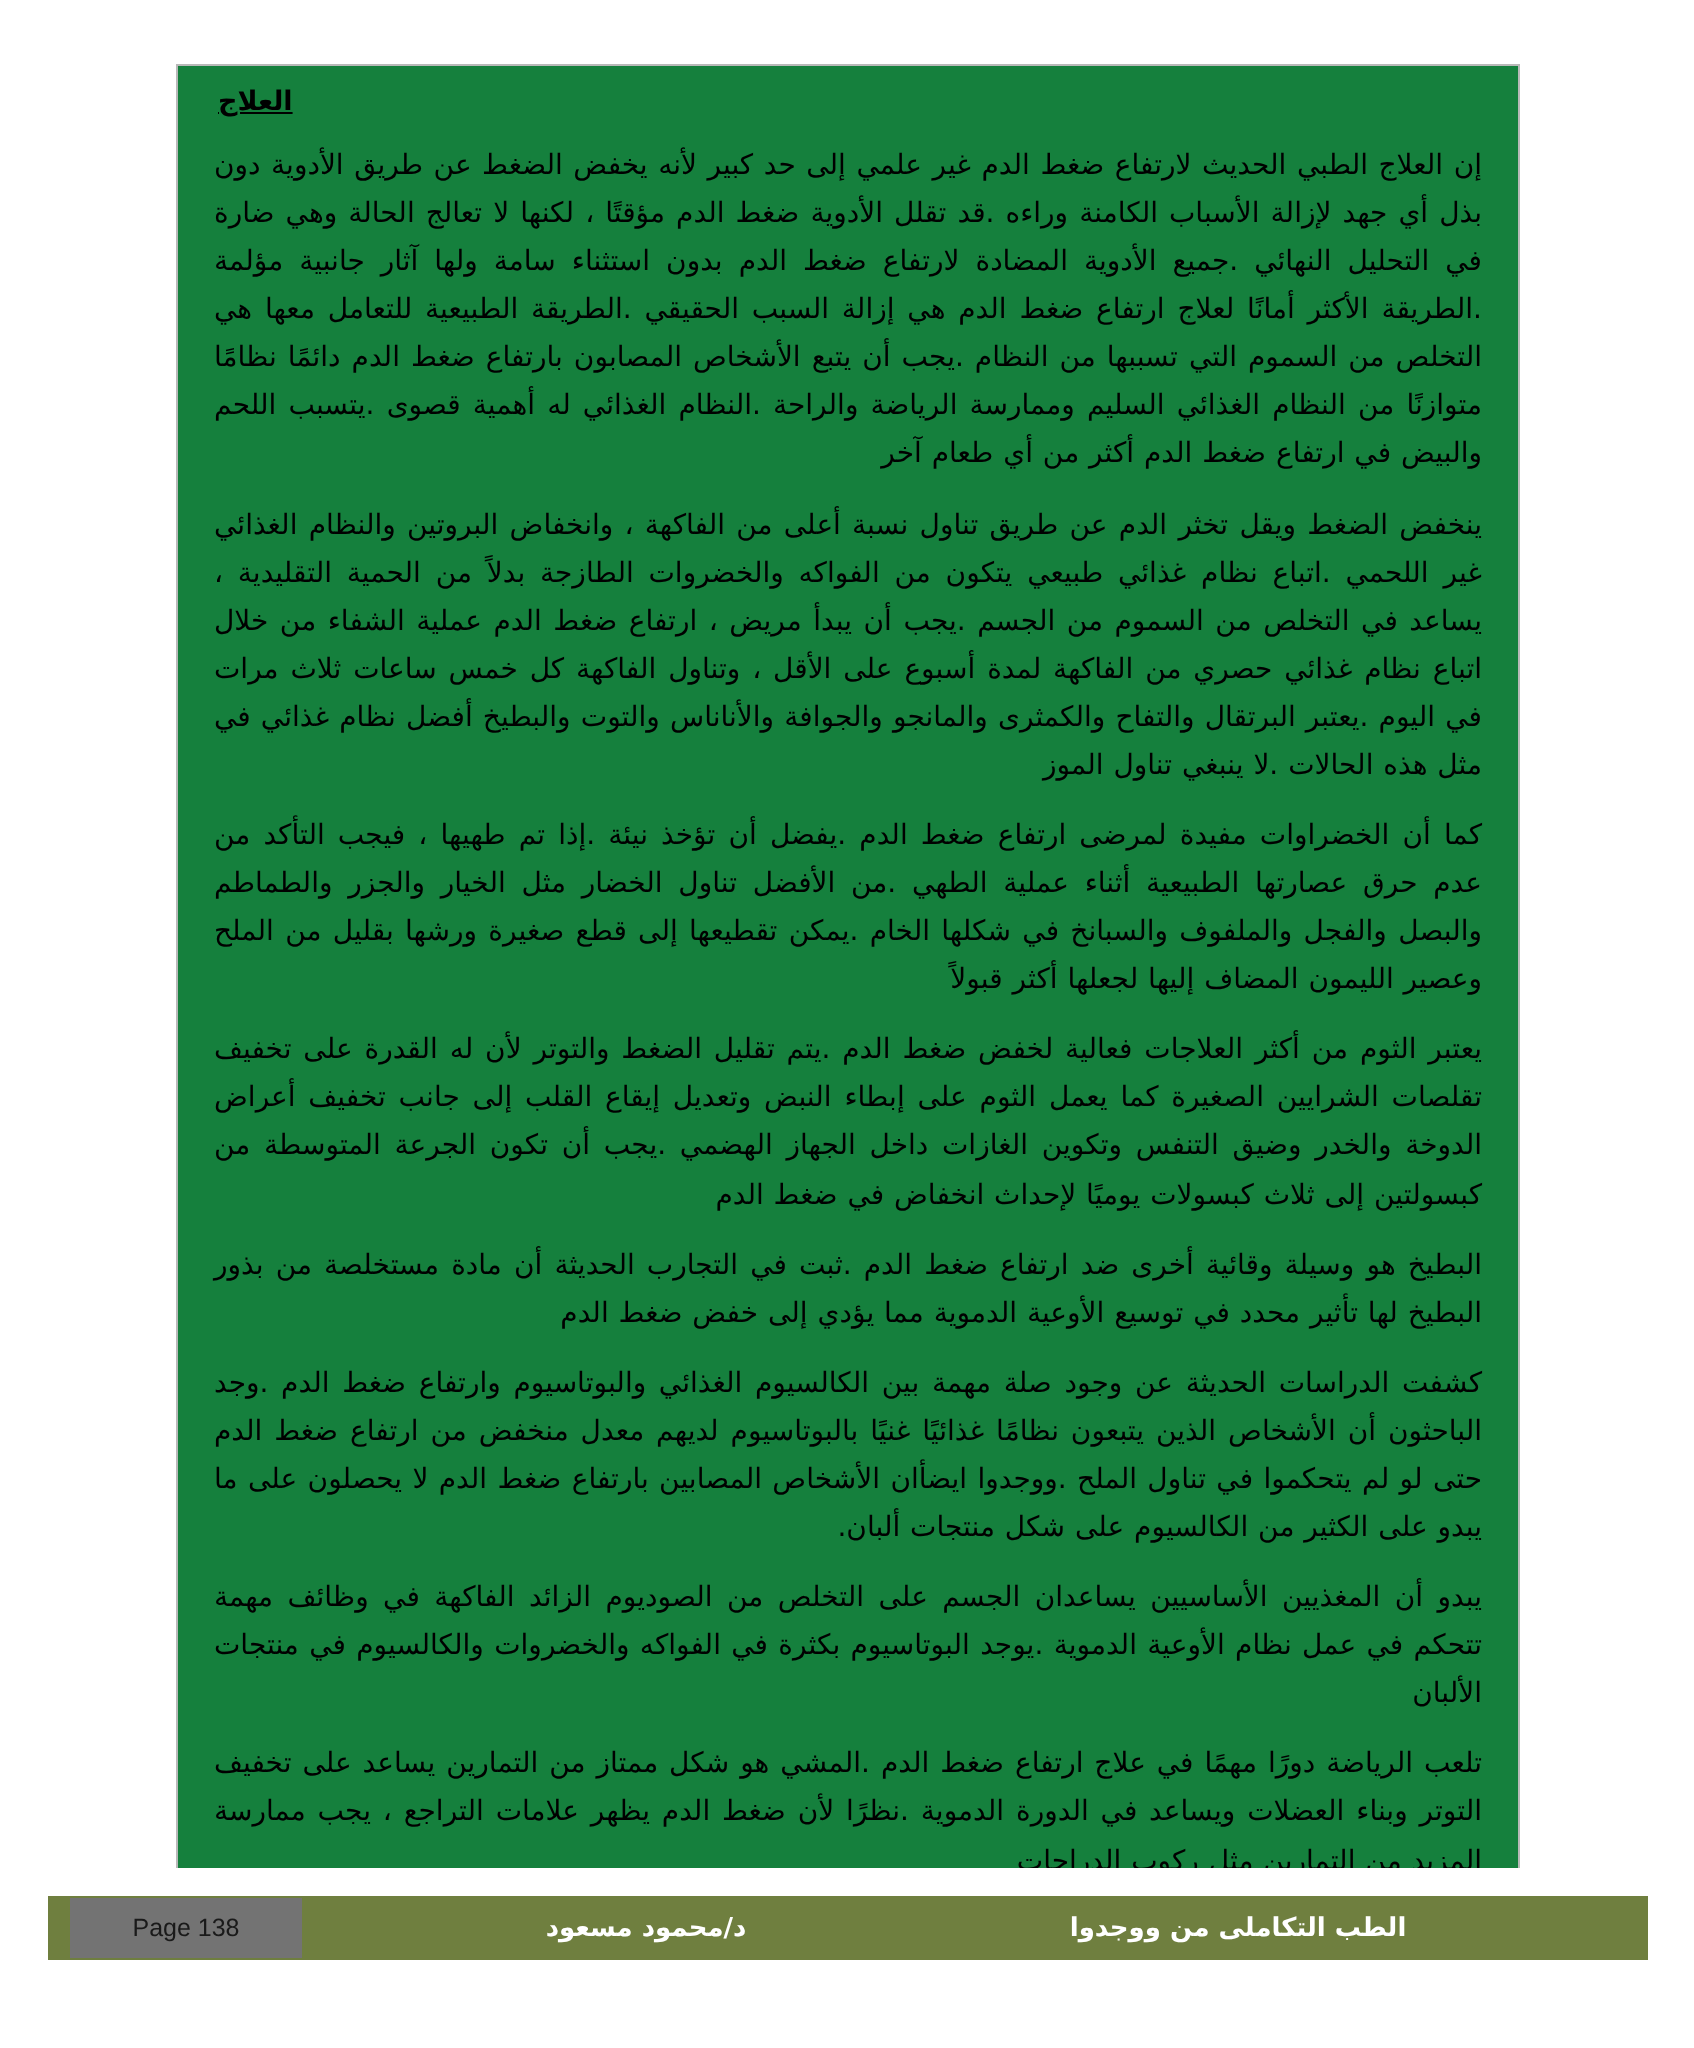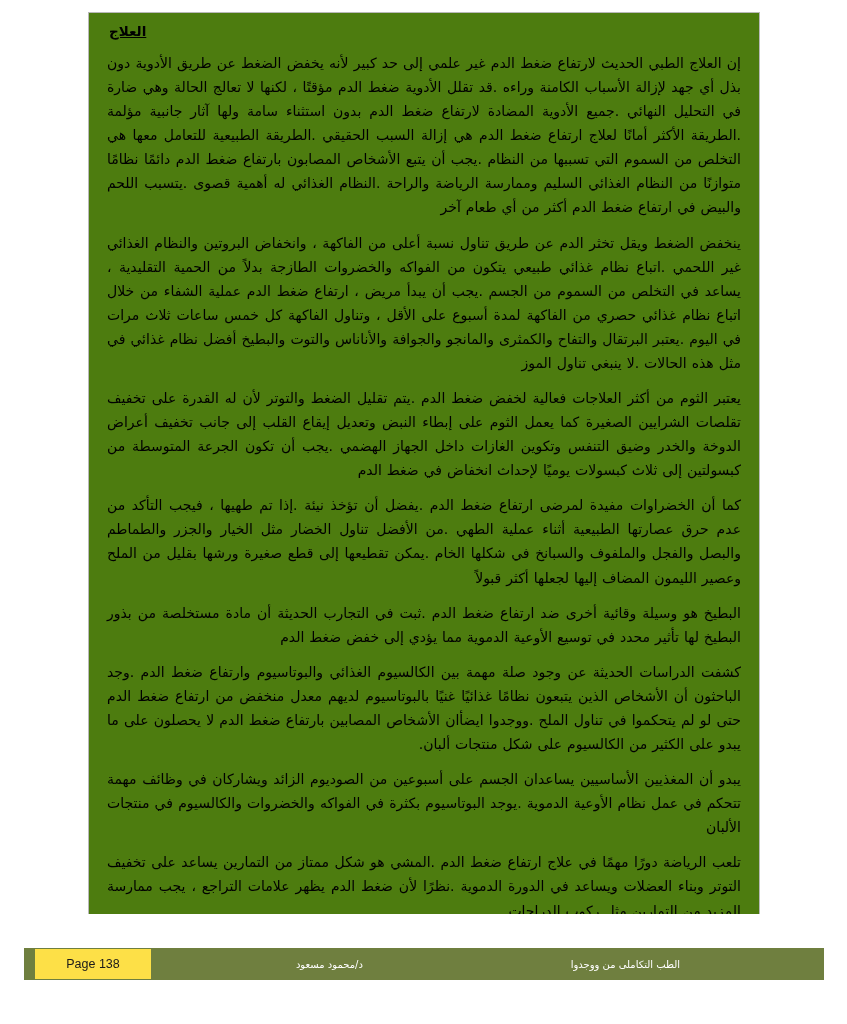--- a/index.html
+++ b/index.html
@@ -19,27 +19,27 @@
     position: absolute;
     left: 0;
     top: 0;
     width: 847px;
     height: 1024px;
     background: #ffffff;
   }
   .content-frame {
     position: absolute;
     left: 88px;
-    top: 12px;
+    top: 32px;
     width: 672px;
     height: 902px;
     border: 1px solid #b9b9b9;
     border-bottom: none;
     box-sizing: border-box;
-    background: #4d7c0f;
+    background: #15803d;
     padding: 10px 14px 0 14px;
     overflow: hidden;
   }
   .doc-title {
     text-align: left;
     direction: rtl;
     font-size: 13.5px;
     font-weight: bold;
     text-decoration: underline;
     margin: 0 0 12px 0;
@@ -75,29 +75,29 @@
     flex: 1 1 auto;
     height: 100%;
     display: flex;
     align-items: center;
     justify-content: space-around;
     padding: 0 40px;
     box-sizing: border-box;
   }
   .footer-text {
     color: #ffffff;
-    font-size: 10px;
-    font-weight: normal;
+    font-size: 13px;
+    font-weight: bold;
     letter-spacing: 2.2px;
     white-space: nowrap;
   }
   .footer-page {
     width: 118px;
     height: 100%;
-    background: #fde047;
+    background: #737373;
     border: 1px solid #6f7f3f;
     box-sizing: border-box;
     display: flex;
     align-items: center;
     justify-content: center;
     direction: ltr;
     text-align: right;
   }
   .footer-page span {
     font-family: "Liberation Sans", sans-serif;
@@ -113,25 +113,25 @@
 </head>
 <body>
 
 <div class="page">
 
   <div class="content-frame">
     <div class="doc-title">العلاج</div>
 
     <p class="para">إن العلاج الطبي الحديث لارتفاع ضغط الدم غير علمي إلى حد كبير لأنه يخفض الضغط عن طريق الأدوية دون بذل أي جهد لإزالة الأسباب الكامنة وراءه .قد تقلل الأدوية ضغط الدم مؤقتًا ، لكنها لا تعالج الحالة وهي ضارة في التحليل النهائي .جميع الأدوية المضادة لارتفاع ضغط الدم بدون استثناء سامة ولها آثار جانبية مؤلمة .الطريقة الأكثر أمانًا لعلاج ارتفاع ضغط الدم هي إزالة السبب الحقيقي .الطريقة الطبيعية للتعامل معها هي التخلص من السموم التي تسببها من النظام .يجب أن يتبع الأشخاص المصابون بارتفاع ضغط الدم دائمًا نظامًا متوازنًا من النظام الغذائي السليم وممارسة الرياضة والراحة .النظام الغذائي له أهمية قصوى .يتسبب اللحم والبيض في ارتفاع ضغط الدم أكثر من أي طعام آخر</p>
     <p class="para">ينخفض الضغط ويقل تخثر الدم عن طريق تناول نسبة أعلى من الفاكهة ، وانخفاض البروتين والنظام الغذائي غير اللحمي .اتباع نظام غذائي طبيعي يتكون من الفواكه والخضروات الطازجة بدلاً من الحمية التقليدية ، يساعد في التخلص من السموم من الجسم .يجب أن يبدأ مريض ، ارتفاع ضغط الدم عملية الشفاء من خلال اتباع نظام غذائي حصري من الفاكهة لمدة أسبوع على الأقل ، وتناول الفاكهة كل خمس ساعات ثلاث مرات في اليوم .يعتبر البرتقال والتفاح والكمثرى والمانجو والجوافة والأناناس والتوت والبطيخ أفضل نظام غذائي في مثل هذه الحالات .لا ينبغي تناول الموز</p>
+    <p class="para">كما أن الخضراوات مفيدة لمرضى ارتفاع ضغط الدم .يفضل أن تؤخذ نيئة .إذا تم طهيها ، فيجب التأكد من عدم حرق عصارتها الطبيعية أثناء عملية الطهي .من الأفضل تناول الخضار مثل الخيار والجزر والطماطم والبصل والفجل والملفوف والسبانخ في شكلها الخام .يمكن تقطيعها إلى قطع صغيرة ورشها بقليل من الملح وعصير الليمون المضاف إليها لجعلها أكثر قبولاً</p>
     <p class="para">يعتبر الثوم من أكثر العلاجات فعالية لخفض ضغط الدم .يتم تقليل الضغط والتوتر لأن له القدرة على تخفيف تقلصات الشرايين الصغيرة كما يعمل الثوم على إبطاء النبض وتعديل إيقاع القلب إلى جانب تخفيف أعراض الدوخة والخدر وضيق التنفس وتكوين الغازات داخل الجهاز الهضمي .يجب أن تكون الجرعة المتوسطة من كبسولتين إلى ثلاث كبسولات يوميًا لإحداث انخفاض في ضغط الدم</p>
-    <p class="para">كما أن الخضراوات مفيدة لمرضى ارتفاع ضغط الدم .يفضل أن تؤخذ نيئة .إذا تم طهيها ، فيجب التأكد من عدم حرق عصارتها الطبيعية أثناء عملية الطهي .من الأفضل تناول الخضار مثل الخيار والجزر والطماطم والبصل والفجل والملفوف والسبانخ في شكلها الخام .يمكن تقطيعها إلى قطع صغيرة ورشها بقليل من الملح وعصير الليمون المضاف إليها لجعلها أكثر قبولاً</p>
     <p class="para">البطيخ هو وسيلة وقائية أخرى ضد ارتفاع ضغط الدم .ثبت في التجارب الحديثة أن مادة مستخلصة من بذور البطيخ لها تأثير محدد في توسيع الأوعية الدموية مما يؤدي إلى خفض ضغط الدم</p>
     <p class="para">كشفت الدراسات الحديثة عن وجود صلة مهمة بين الكالسيوم الغذائي والبوتاسيوم وارتفاع ضغط الدم .وجد الباحثون أن الأشخاص الذين يتبعون نظامًا غذائيًا غنيًا بالبوتاسيوم لديهم معدل منخفض من ارتفاع ضغط الدم حتى لو لم يتحكموا في تناول الملح .ووجدوا ايضأان الأشخاص المصابين بارتفاع ضغط الدم لا يحصلون على ما يبدو على الكثير من الكالسيوم على شكل منتجات ألبان.</p>
-    <p class="para">يبدو أن المغذيين الأساسيين يساعدان الجسم على أسبوعين من الصوديوم الزائد ويشاركان في وظائف مهمة تتحكم في عمل نظام الأوعية الدموية .يوجد البوتاسيوم بكثرة في الفواكه والخضروات والكالسيوم في منتجات الألبان</p>
+    <p class="para">يبدو أن المغذيين الأساسيين يساعدان الجسم على التخلص من الصوديوم الزائد الفاكهة في وظائف مهمة تتحكم في عمل نظام الأوعية الدموية .يوجد البوتاسيوم بكثرة في الفواكه والخضروات والكالسيوم في منتجات الألبان</p>
     <p class="para">تلعب الرياضة دورًا مهمًا في علاج ارتفاع ضغط الدم .المشي هو شكل ممتاز من التمارين يساعد على تخفيف التوتر وبناء العضلات ويساعد في الدورة الدموية .نظرًا لأن ضغط الدم يظهر علامات التراجع ، يجب ممارسة المزيد من التمارين مثل ركوب الدراجات</p>
   </div>
 
   <div class="footer-bar">
     <div class="footer-left-block">
       <span class="footer-text">الطب التكاملى من ووجدوا</span>
       <span class="footer-text">د/محمود مسعود</span>
     </div>
     <div class="footer-page">
       <span>Page 138</span>

